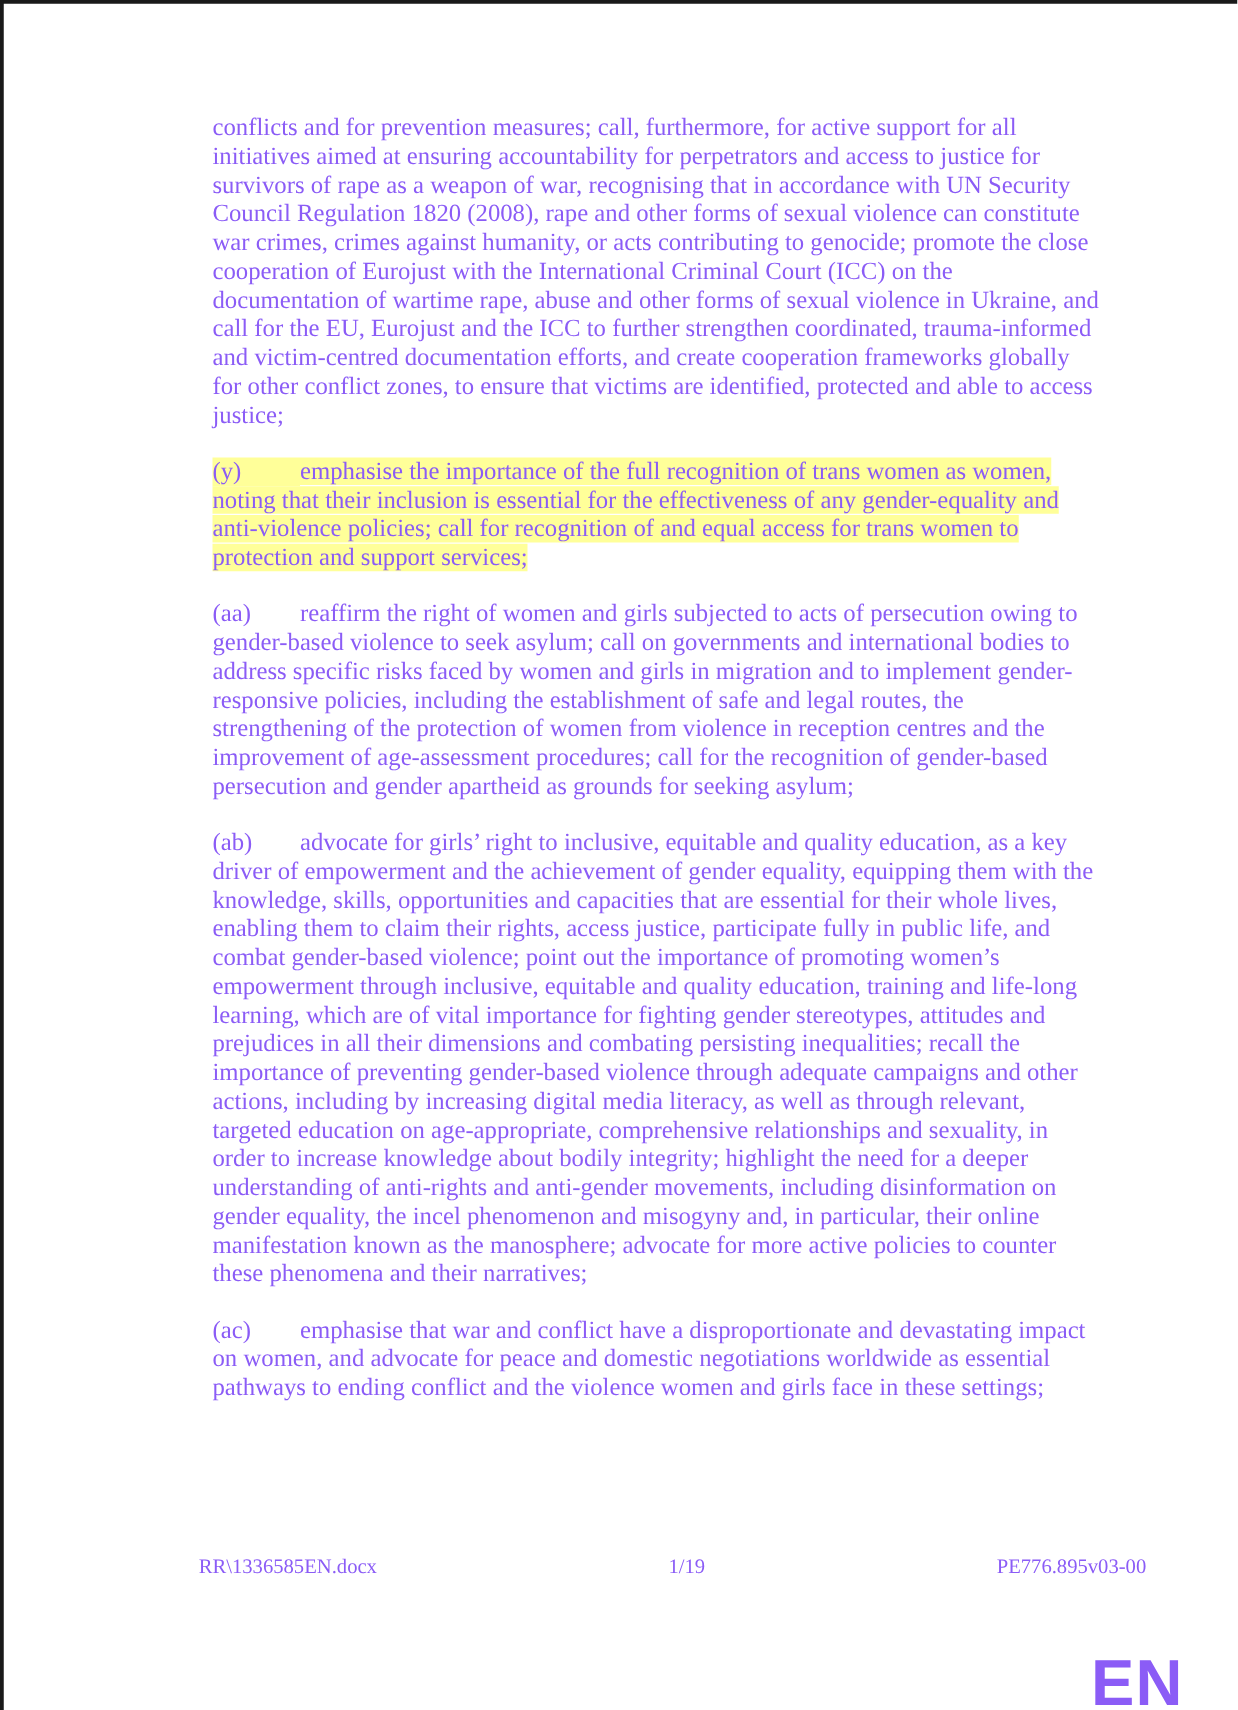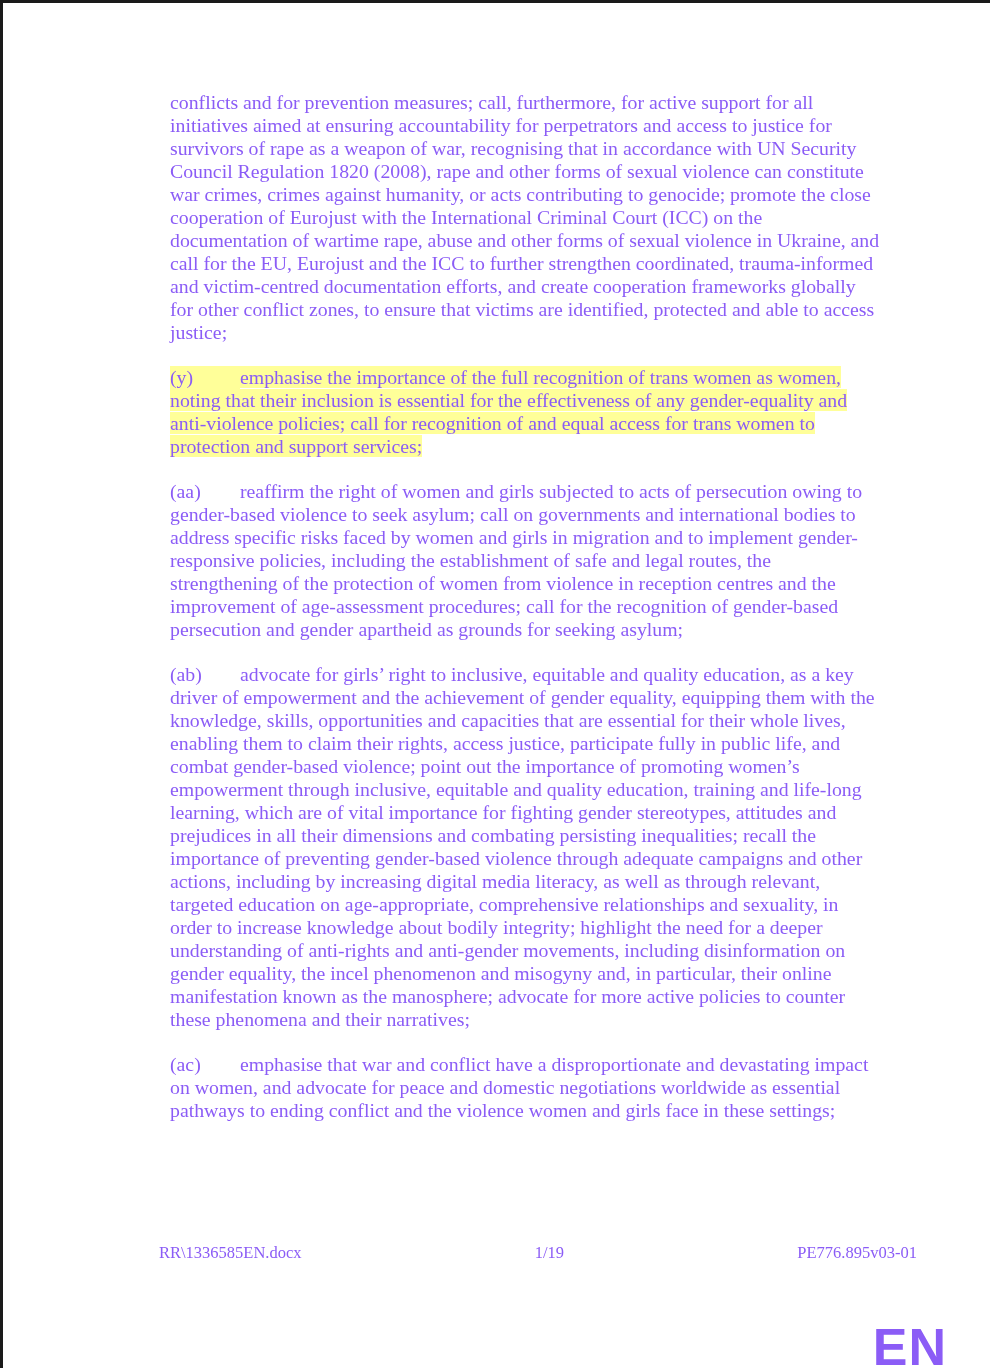--- a/index.html
+++ b/index.html
@@ -80,18 +80,18 @@
 
     <div class="para">
       <span class="para-label">(ac)</span><span>emphasise that war and conflict have a disproportionate and devastating impact on women, and advocate for peace and domestic negotiations worldwide as essential pathways to ending conflict and the violence women and girls face in these settings;</span>
     </div>
 
   </div>
 
   <div class="footer">
     <span>RR\1336585EN.docx</span>
     <span>1/19</span>
-    <span>PE776.895v03-01</span>
+    <span>PE776.895v03-00</span>
   </div>
 
   <div class="lang-marker">EN</div>
 
 </div>
 
 </body></html>

